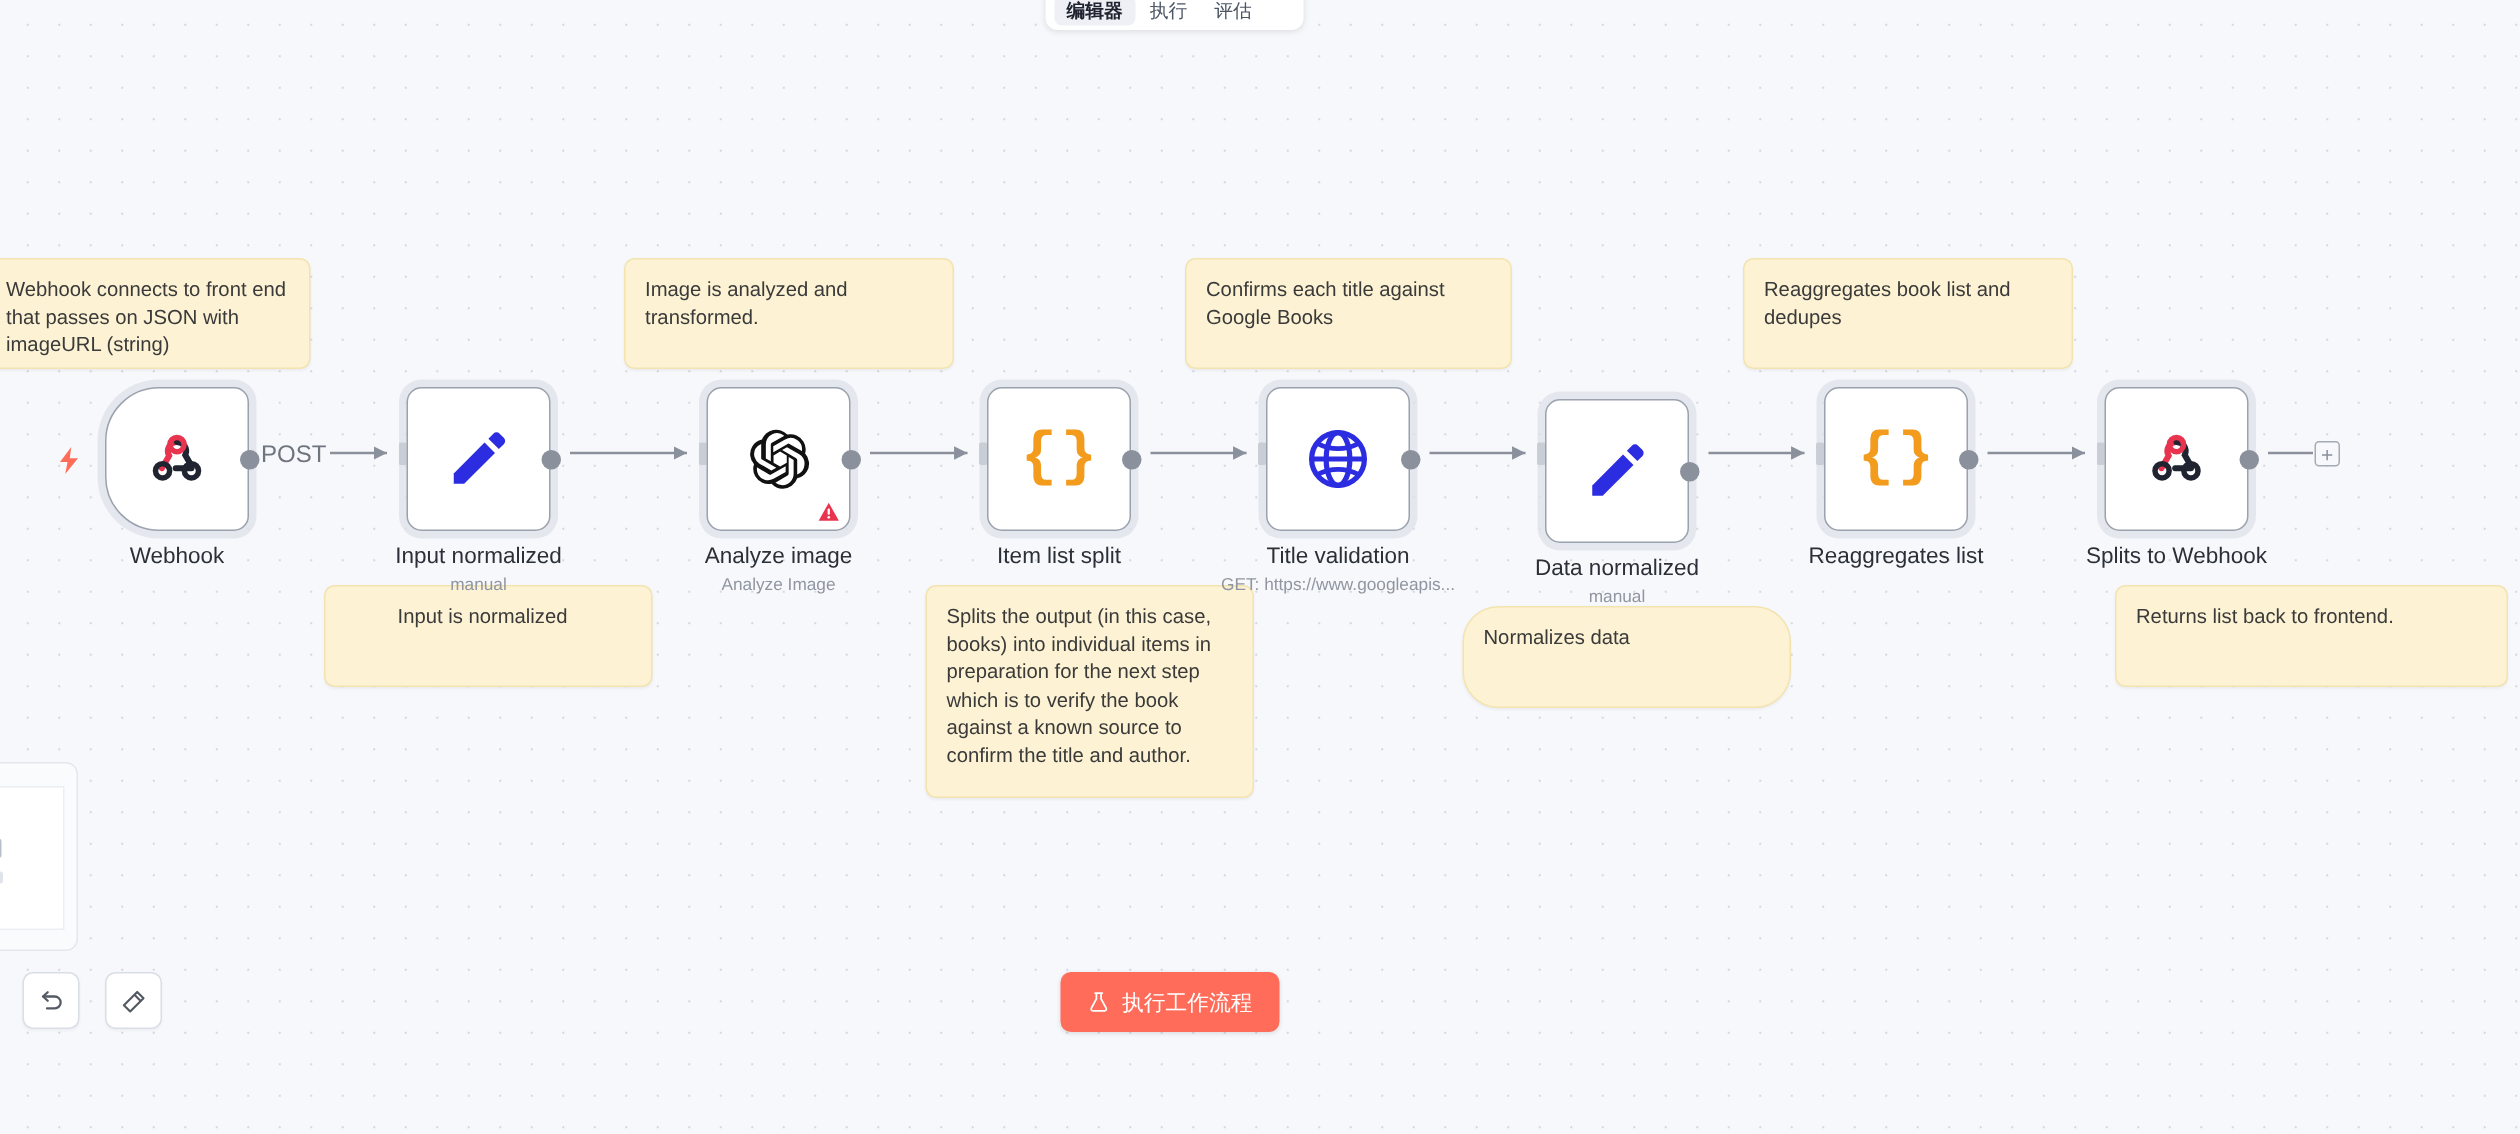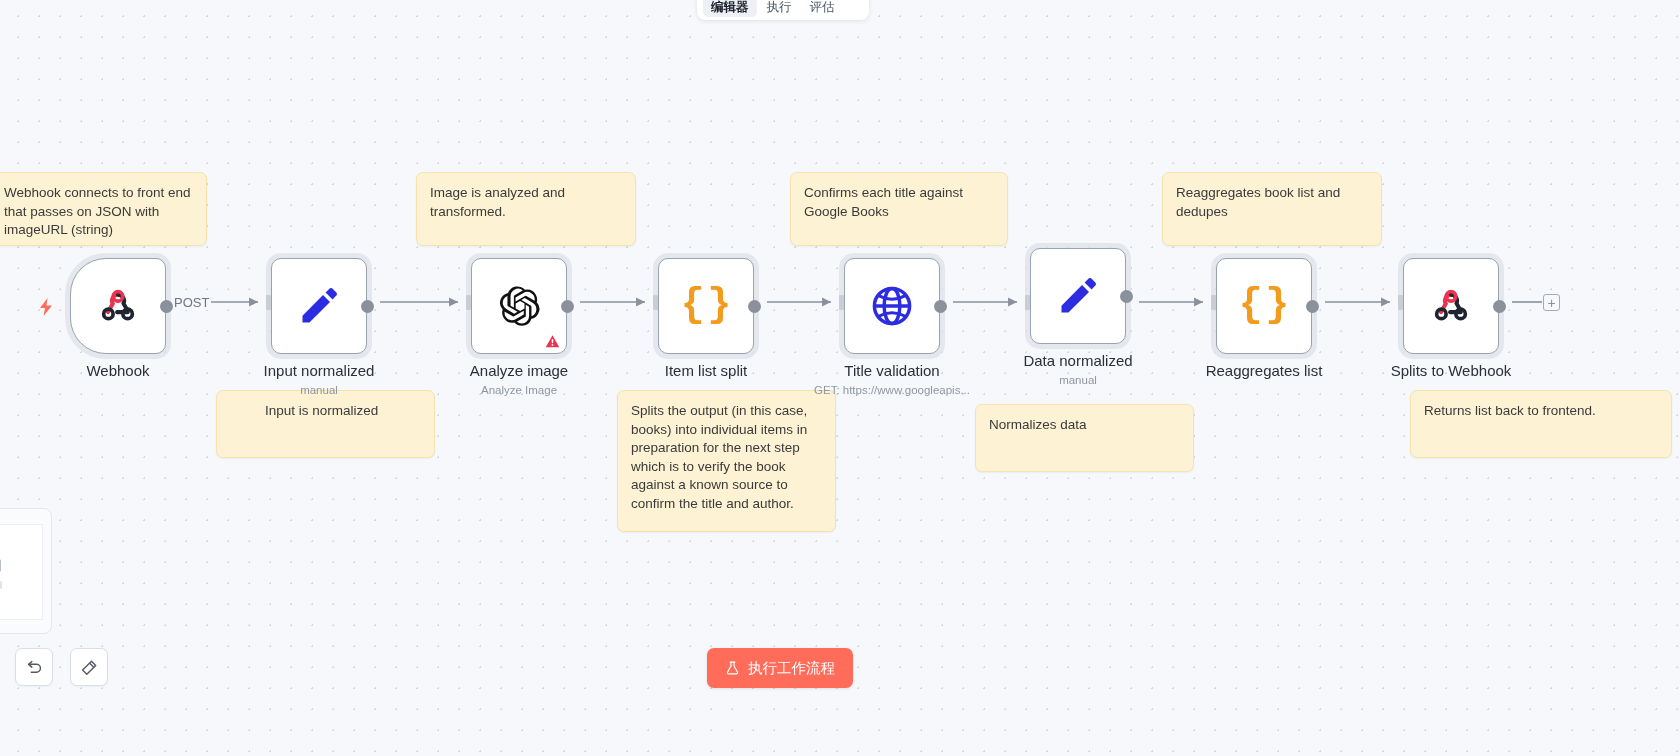--- a/index.html
+++ b/index.html
@@ -106,21 +106,21 @@
 
   
   .port-out {
     position: absolute; right: -7px; top: 42px;
     width: 13px; height: 13px; border-radius: 50%;
     background: #8a919c; z-index: 6;
   }
 
   .edge-label {
     position: absolute;
-    font-size: 13px; color: #6e757f;
+    font-size: 16px; color: #6e757f;
     background: #f7f8fb;
     padding: 0 2px;
     z-index: 4;
     white-space: nowrap;
   }
 
   
   .plus-end {
     position: absolute;
     width: 17px; height: 17px;
@@ -222,21 +222,21 @@
   <div class="edge-label" style="left:172px; top:295px;">POST</div>
 
   <div class="plus-end" style="left:1543px; top:294px;">+</div>
 
   <div class="sticky" style="left:-10px; top:172px; width:217px; height:74px;">Webhook connects to front end that passes on JSON with imageURL (string)</div>
   <div class="sticky" style="left:790px; top:172px; width:218px; height:74px;">Confirms each title against Google Books</div>
   <div class="sticky" style="left:416px; top:172px; width:220px; height:74px;">Image is analyzed and transformed.</div>
   <div class="sticky" style="left:1146px; top:172px; width:220px; height:74px;margin-left:16px;">Reaggregates book list and dedupes</div>
   <div class="sticky" style="left:216px; top:390px; width:219px; height:68px;padding-left:48px;">Input is normalized</div>
   <div class="sticky" style="left:617px; top:390px; width:219px; height:142px;">Splits the output (in this case, books) into individual items in preparation for the next step which is to verify the book against a known source to confirm the title and author.</div>
-  <div class="sticky" style="left:975px; top:404px; width:219px; height:68px;">Normalizes data</div>
+  <div class="sticky" style="left:975px; top:404px; width:219px; height:68px;border-radius:24px;">Normalizes data</div>
   <div class="sticky" style="left:1410px; top:390px; width:262px; height:68px;">Returns list back to frontend.</div>
 
   <div class="node trigger" style="left:70px; top:258px;">
     <svg class="bolt" viewBox="0 0 16 18">
       <path d="M9.5 0 L2 10 L7 10 L5.5 18 L14 7.5 L8.5 7.5 Z" fill="#ff6d5a"></path>
     </svg>
     <div class="box">
       <svg width="42" height="42" viewBox="0 0 48 48">
         <path d="M24 11 a7 7 0 0 0 -6 10.5 l-5.5 9.5" stroke="#e8344e" stroke-width="4.6" fill="none" stroke-linecap="round"></path>
         <path d="M24 11 a7 7 0 0 1 6.3 10 l4.8 8.4" stroke="#1f2430" stroke-width="4.6" fill="none" stroke-linecap="round"></path>
@@ -294,21 +294,21 @@
         <line x1="2.5" y1="12" x2="21.5" y2="12" stroke="#2c2ce0" stroke-width="1.9"></line>
         <path d="M4.6 6.4 a16 16 0 0 0 14.8 0" fill="none" stroke="#2c2ce0" stroke-width="1.7"></path>
         <path d="M4.6 17.6 a16 16 0 0 1 14.8 0" fill="none" stroke="#2c2ce0" stroke-width="1.7"></path>
       </svg>
     </div>
     <div class="port-out"></div>
     <div class="label">Title validation</div>
     <div class="sublabel">GET: https://www.googleapis...</div>
   </div>
 
-  <div class="node" style="left:1030px; top:248px;text-align:center;">
+  <div class="node" style="left:1030px; top:266px;text-align:center;">
     <div class="box">
       <svg width="44" height="44" viewBox="0 0 24 24">
         <path d="M3 17.3 L14.2 6 L18 9.8 L6.8 21 L3 21 Z" fill="#2c2ce0"></path>
         <path d="M15.6 4.6 L17.4 2.8 a1.6 1.6 0 0 1 2.3 0 L21.2 4.3 a1.6 1.6 0 0 1 0 2.3 L19.4 8.4 Z" fill="#2c2ce0"></path>
       </svg>
     </div>
     <div class="port-out"></div>
     <div class="label">Data normalized</div>
     <div class="sublabel">manual</div>
   </div>

